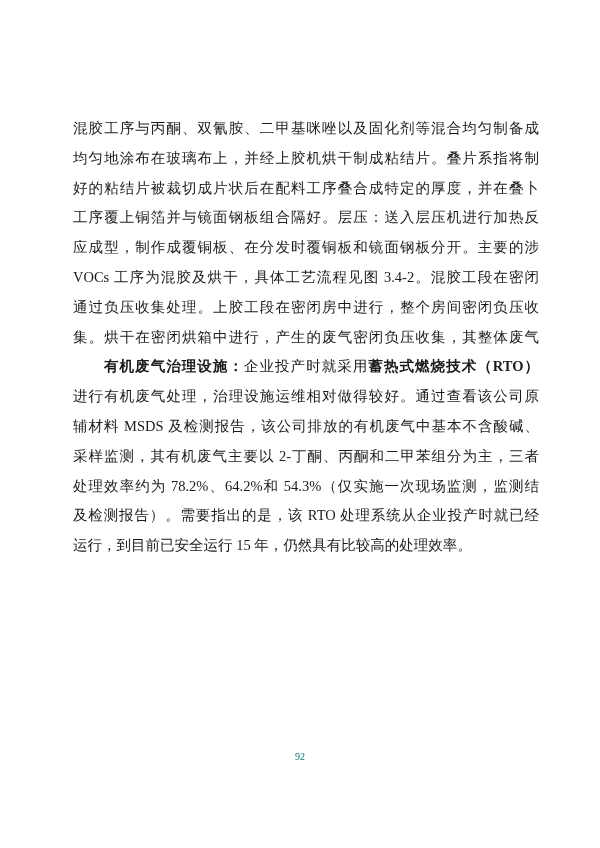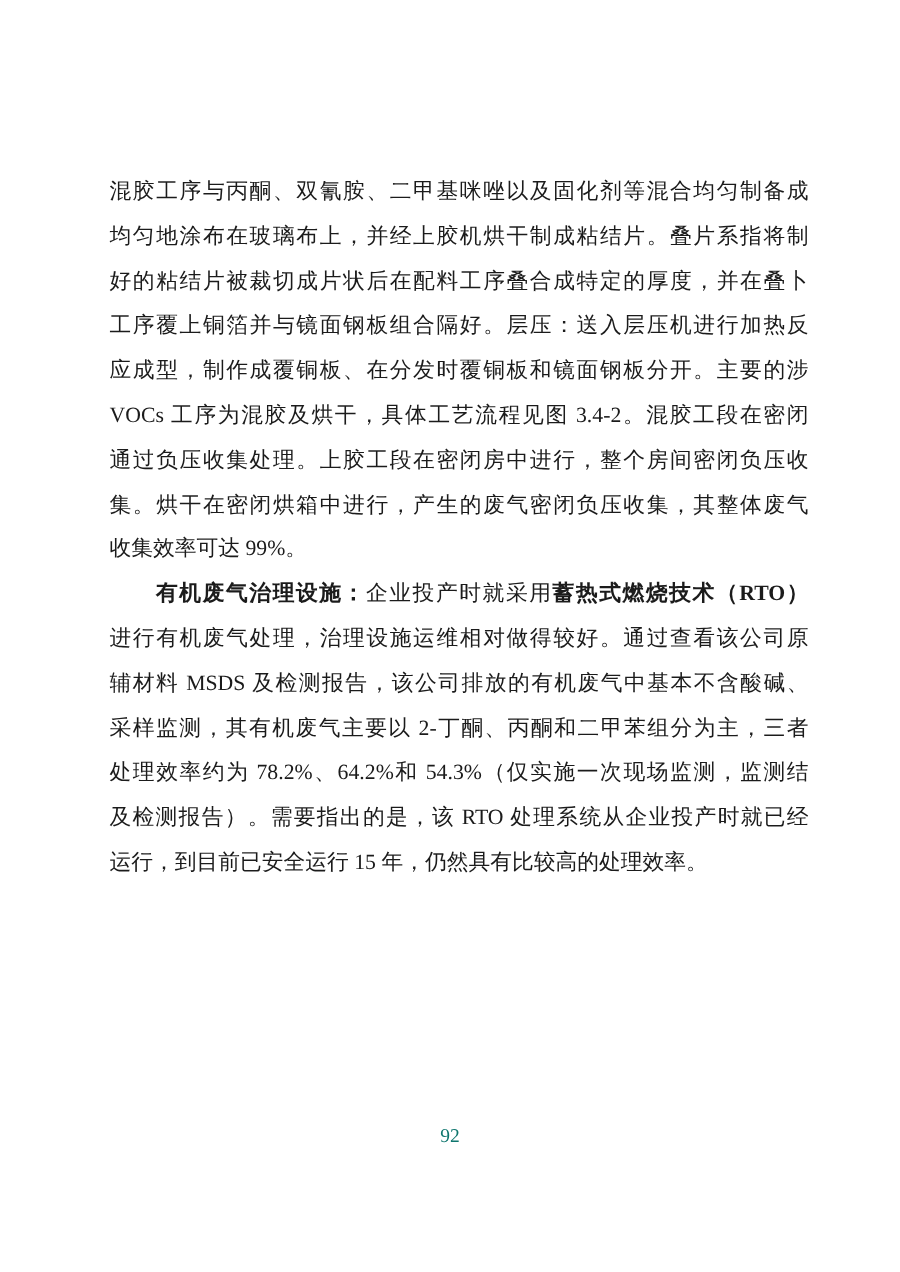--- a/index.html
+++ b/index.html
@@ -44,39 +44,38 @@
   .run { font-weight: normal; }
   .run.bold { font-weight: bold; }
   .footer {
     position: absolute;
     top: 746px;
     left: 0;
     width: 600px;
     text-align: center;
   }
   .page-number {
-    font-size: 13px;
+    font-size: 10px;
     line-height: 22px;
     color: #0f766e;
   }
 </style>
 </head>
 <body>
 
 <div class="page">
   <div class="text-block" id="text-block">
       <div class="line"><span class="run">混胶工序与丙酮、双氰胺、二甲基咪唑以及固化剂等混合均匀制备成</span></div>
       <div class="line"><span class="run">均匀地涂布在玻璃布上，并经上胶机烘干制成粘结片。叠片系指将制</span></div>
       <div class="line"><span class="run">好的粘结片被裁切成片状后在配料工序叠合成特定的厚度，并在叠卜</span></div>
       <div class="line"><span class="run">工序覆上铜箔并与镜面钢板组合隔好。层压：送入层压机进行加热反</span></div>
       <div class="line"><span class="run">应成型，制作成覆铜板、在分发时覆铜板和镜面钢板分开。主要的涉</span></div>
       <div class="line"><span class="run">VOCs 工序为混胶及烘干，具体工艺流程见图 3.4-2。混胶工段在密闭</span></div>
       <div class="line"><span class="run">通过负压收集处理。上胶工段在密闭房中进行，整个房间密闭负压收</span></div>
       <div class="line"><span class="run">集。烘干在密闭烘箱中进行，产生的废气密闭负压收集，其整体废气</span></div>
-      <div class="line para-end"><span class="run">收集效率可达 99%。</span></div>
       <div class="line indent"><span class="run bold">有机废气治理设施：</span><span class="run">企业投产时就采用</span><span class="run bold">蓄热式燃烧技术（RTO）</span></div>
       <div class="line"><span class="run">进行有机废气处理，治理设施运维相对做得较好。通过查看该公司原</span></div>
       <div class="line"><span class="run">辅材料 MSDS 及检测报告，该公司排放的有机废气中基本不含酸碱、</span></div>
       <div class="line"><span class="run">采样监测，其有机废气主要以 2-丁酮、丙酮和二甲苯组分为主，三者</span></div>
       <div class="line"><span class="run">处理效率约为 78.2%、64.2%和 54.3%（仅实施一次现场监测，监测结</span></div>
       <div class="line"><span class="run">及检测报告）。需要指出的是，该 RTO 处理系统从企业投产时就已经</span></div>
       <div class="line para-end"><span class="run">运行，到目前已安全运行 15 年，仍然具有比较高的处理效率。</span></div>
     </div>
   <div class="footer">
     <span class="page-number">92</span>

